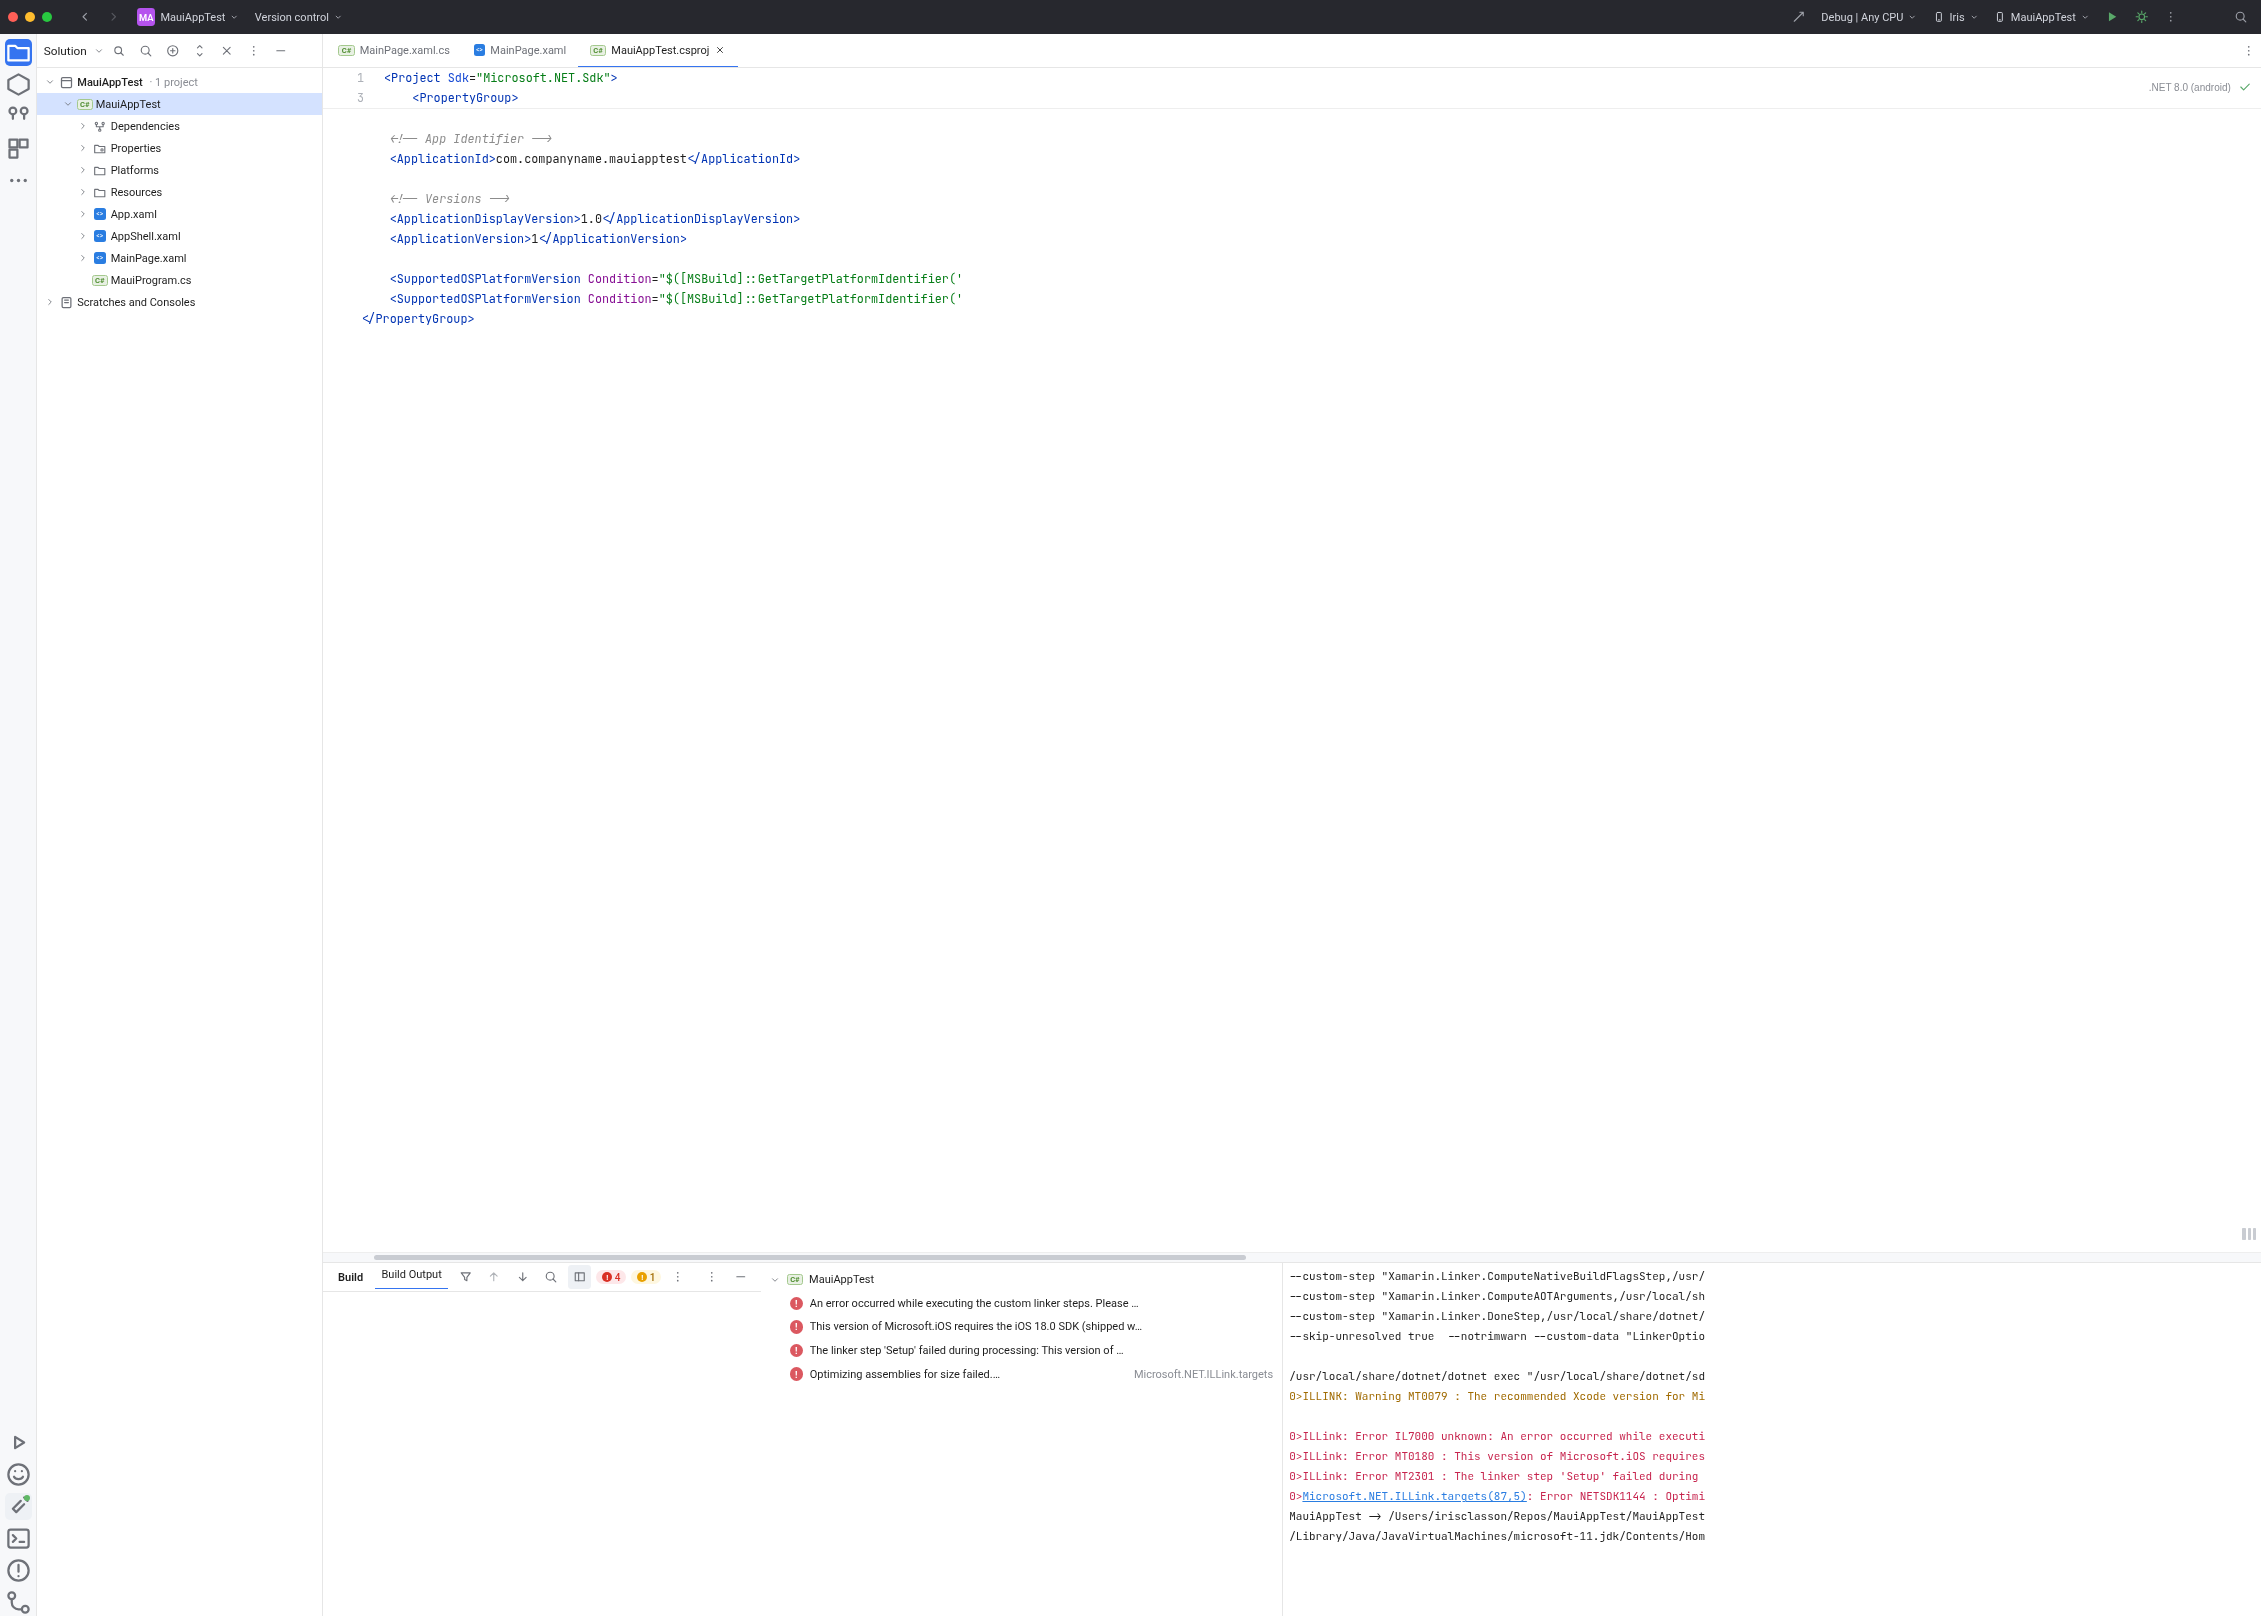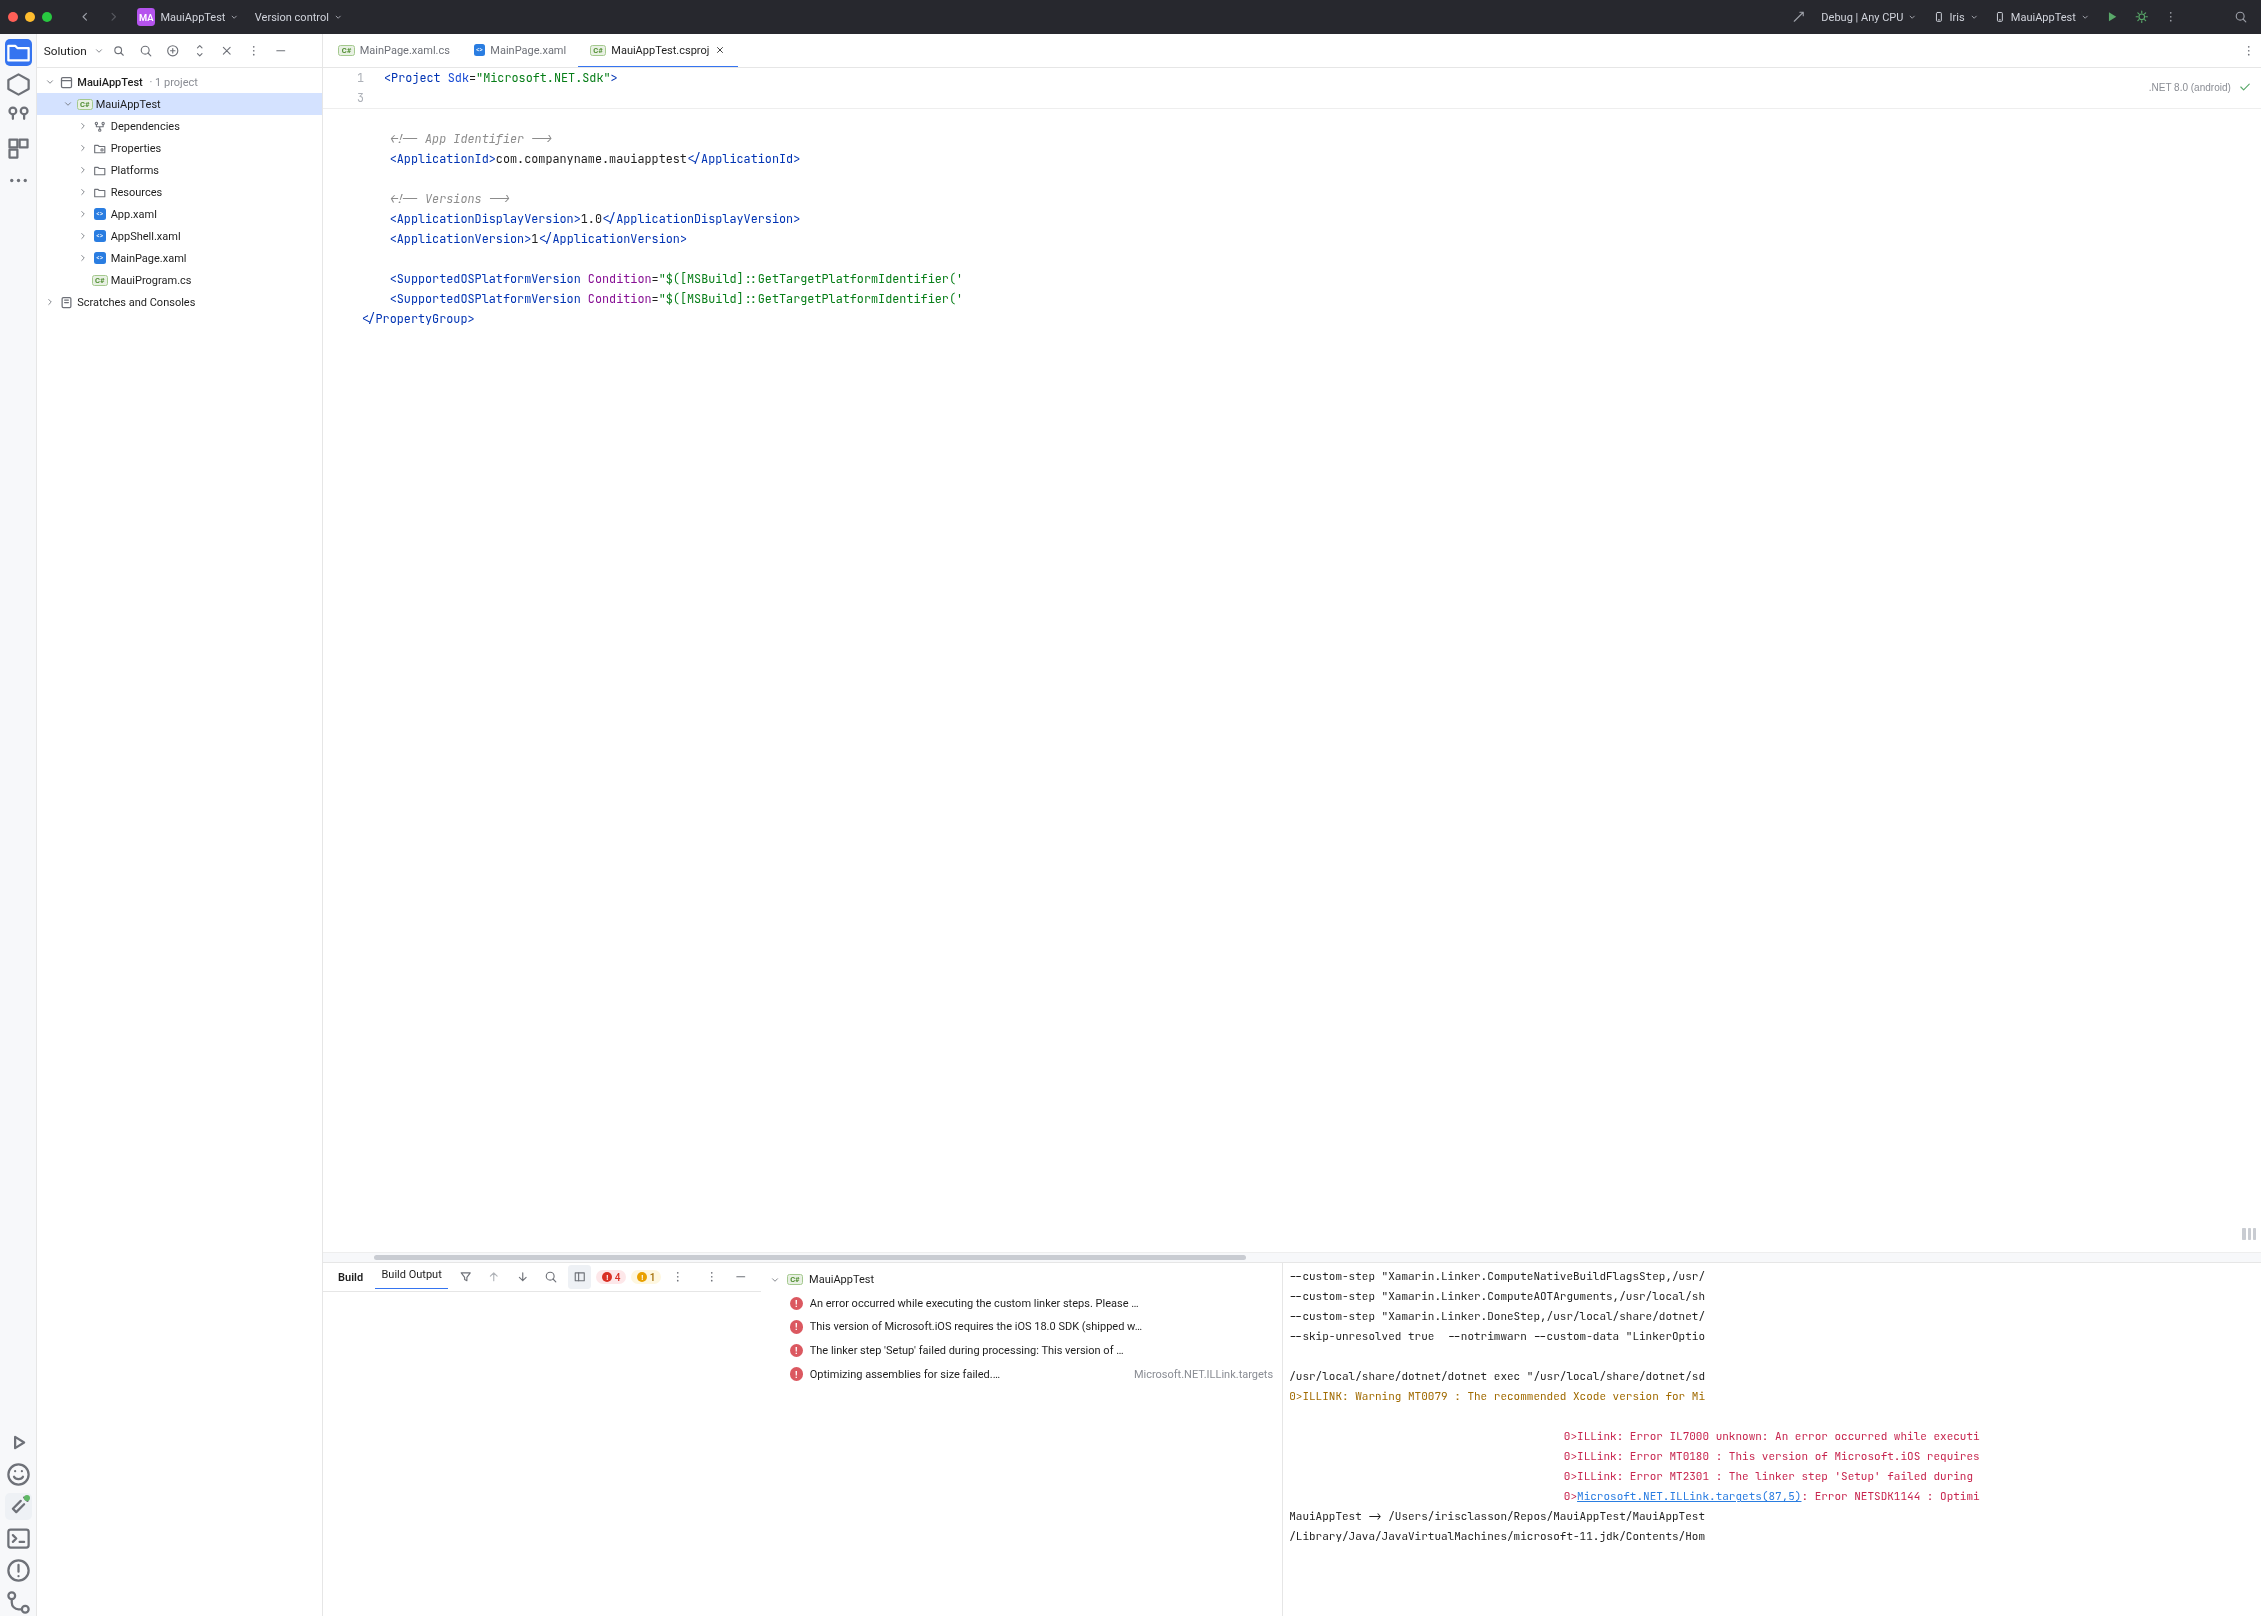--- a/index.html
+++ b/index.html
@@ -97,21 +97,21 @@
 .badge.warn .bdot { background: #e9a100; }
 .build-body { flex: 1; display: flex; min-height: 0; }
 .build-tree { width: 522px; border-right: 0.8px solid #e6e6e6; overflow: auto; padding: 5px 0; }
 .build-tree-row { display: flex; align-items: center; height: 23.6px; padding: 0 8.4px; gap: 6.7px; }
 .build-tree-row .err-dot { width: 13.5px; height: 13.5px; border-radius: 50%; background: #db5860; color: #fff; display: flex; align-items: center; justify-content: center; font-size: 9.3px; font-weight: 700; flex-shrink: 0; }
 .build-tree-row .label { flex: 1; white-space: nowrap; overflow: hidden; text-overflow: ellipsis; }
 .build-tree-row .origin { color: #8a8d94; margin-left: auto; white-space: nowrap; }
 .build-output { flex: 1; overflow: auto; font-family: "JetBrains Mono", Menlo, Consolas, monospace; font-size: 11px; padding: 3.4px 6.7px; white-space: pre; }
 .bo-line { height: 20px; line-height: 20px; }
 .bo-warn { color: #a06a00; }
-.bo-err { color: #c7254e; text-align: center; }
+.bo-err { color: #c7254e; }
 .bo-link { color: #2a7de1; text-decoration: underline; }
 svg { fill: none; stroke: currentColor; stroke-width: 2; stroke-linecap: round; stroke-linejoin: round; }
 </style>
 </head>
 <body>
 
 <div class="titlebar">
   <div class="traffic-lights">
     <div class="dot red"></div>
     <div class="dot yellow"></div>
@@ -498,21 +498,21 @@
             <circle cx="12" cy="19" r="1.5" fill="currentColor" stroke="none"></circle>
           </svg>
         </div>
     </div>
     <div class="code-container">
       <div class="code-topline">
         <div class="gutter" id="top-gutter">
             <div>1</div>
             <div>3</div>
           </div>
-        <div class="code-lines" id="top-lines"><div><span class="tok-tag">&lt;Project</span> <span class="tok-attr">Sdk</span>=<span class="tok-str">"Microsoft.NET.Sdk"</span><span class="tok-tag">&gt;</span></div></div>
+        <div class="code-lines" id="top-lines"><div><span class="tok-tag">&lt;Project</span> <span class="tok-attr">Sdk</span>=<span class="tok-str">"Microsoft.NET.Sdk"</span><span class="tok-tag">&gt;</span></div><div>    <span class="tok-tag">&lt;PropertyGroup&gt;</span></div></div>
         <div class="code-badge">
           <span>.NET 8.0 (android)</span>
           <span class="check"><svg viewBox="0 0 24 24" style="width:13.5px;height:13.5px">
                 <path d="M5 12l5 5L20 7"></path>
               </svg></span>
         </div>
       </div>
       <div class="code-body">
         <div class="code-lines" id="body-lines"><div>&nbsp;</div><div>        <span class="tok-cmt">&lt;!-- App Identifier --&gt;</span></div><div>        <span class="tok-tag">&lt;ApplicationId&gt;</span>com.companyname.mauiapptest<span class="tok-tag">&lt;/ApplicationId&gt;</span></div><div>&nbsp;</div><div>        <span class="tok-cmt">&lt;!-- Versions --&gt;</span></div><div>        <span class="tok-tag">&lt;ApplicationDisplayVersion&gt;</span>1.0<span class="tok-tag">&lt;/ApplicationDisplayVersion&gt;</span></div><div>        <span class="tok-tag">&lt;ApplicationVersion&gt;</span>1<span class="tok-tag">&lt;/ApplicationVersion&gt;</span></div><div>&nbsp;</div><div>        <span class="tok-tag">&lt;SupportedOSPlatformVersion</span> <span class="tok-cond">Condition</span>=<span class="tok-str">"$([MSBuild]::GetTargetPlatformIdentifier('</span></div><div>        <span class="tok-tag">&lt;SupportedOSPlatformVersion</span> <span class="tok-cond">Condition</span>=<span class="tok-str">"$([MSBuild]::GetTargetPlatformIdentifier('</span></div><div>    <span class="tok-tag">&lt;/PropertyGroup&gt;</span></div><div>&nbsp;</div></div>
         <div class="scrollbar-mini">

